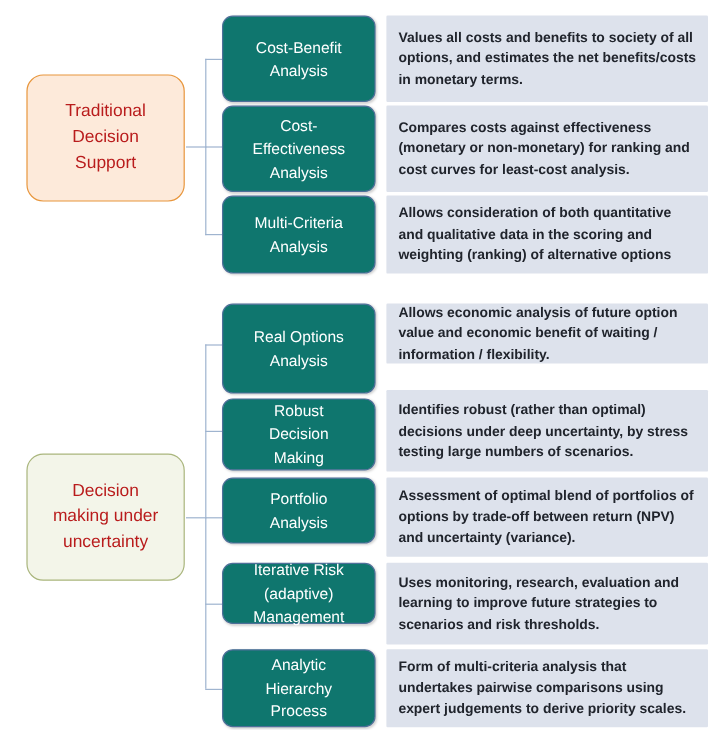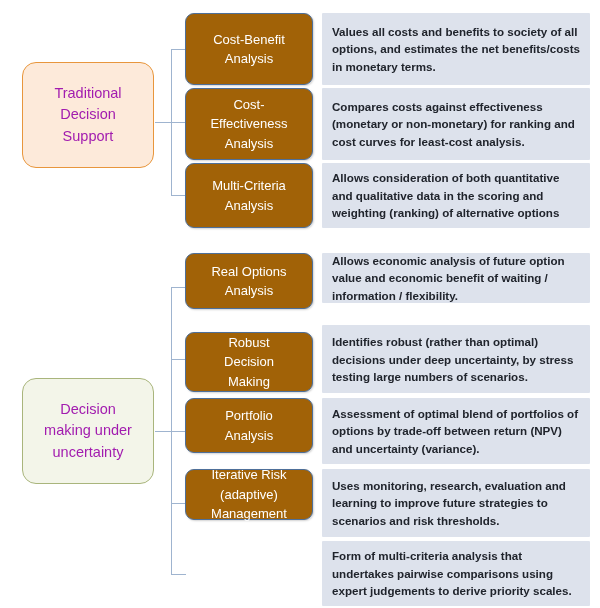--- a/index.html
+++ b/index.html
@@ -26,21 +26,21 @@
     position: absolute;
     box-sizing: border-box;
     border-radius: 14px;
     display: flex;
     align-items: center;
     justify-content: center;
     text-align: center;
     padding: 6px 8px;
     font-size: 14.5px;
     line-height: 1.45;
-    color: #a21caf;
+    color: #b91c1c;
   }
   .root-box .root-label {
     display: block;
     white-space: pre-line;
   }
 
   .root-traditional {
     left: 22px;
     top: 62px;
     width: 132px;
@@ -56,21 +56,21 @@
     background: #f3f5e9;
     border: 1.6px solid #a9b57c;
   }
 
   
   .method-box {
     position: absolute;
     left: 185px;
     width: 128px;
     box-sizing: border-box;
-    background: #a16207;
+    background: #0f766e;
     border: 1px solid #4e6f99;
     border-radius: 9px;
     color: #ffffff;
     font-size: 13px;
     line-height: 1.5;
     display: flex;
     align-items: center;
     justify-content: center;
     text-align: center;
     padding: 4px 6px;
@@ -159,21 +159,21 @@
   <div class="conn conn-h" style="left:171px; top:431px; width:15px;"></div>
   <div class="conn conn-h" style="left:171px; top:503px; width:15px;"></div>
   <div class="conn conn-h" style="left:171px; top:574px; width:15px;"></div>
 
   <div class="root-box root-uncertainty">
     <span class="root-label">Decision
 making under
 uncertainty</span>
   </div>
 
-  <div class="method-box" style="top:253px; height:56px;">
+  <div class="method-box" style="top:253px; height:75px;">
     <span class="method-label">Real Options
 Analysis</span>
   </div>
   <div class="desc-box" style="top:253px; height:50px;">
     <span class="desc-label">Allows economic analysis of future option value and economic benefit of waiting / information / flexibility.</span>
   </div>
 
   <div class="method-box" style="top:332px; height:60px;">
     <span class="method-label">Robust
 Decision
@@ -193,17 +193,22 @@
 
   <div class="method-box" style="top:469px; height:51px;">
     <span class="method-label">Iterative Risk
 (adaptive)
 Management</span>
   </div>
   <div class="desc-box" style="top:469px; height:68px;">
     <span class="desc-label">Uses monitoring, research, evaluation and learning to improve future strategies to scenarios and risk thresholds.</span>
   </div>
 
+  <div class="method-box" style="top:541px; height:65px;">
+    <span class="method-label">Analytic
+Hierarchy
+Process</span>
+  </div>
   <div class="desc-box" style="top:541px; height:65px;justify-content:flex-end;">
     <span class="desc-label">Form of multi-criteria analysis that undertakes pairwise comparisons using expert judgements to derive priority scales.</span>
   </div>
 
 </div>
 
 </body></html>

